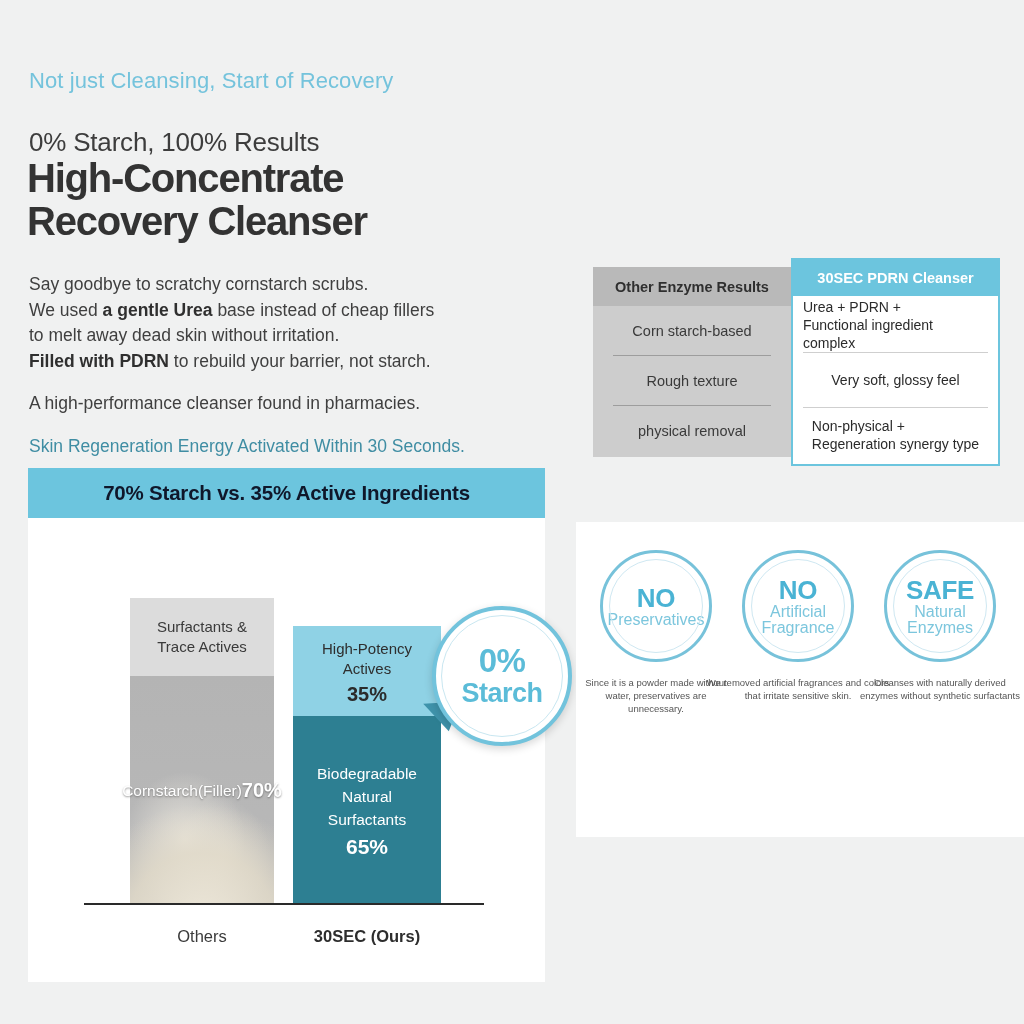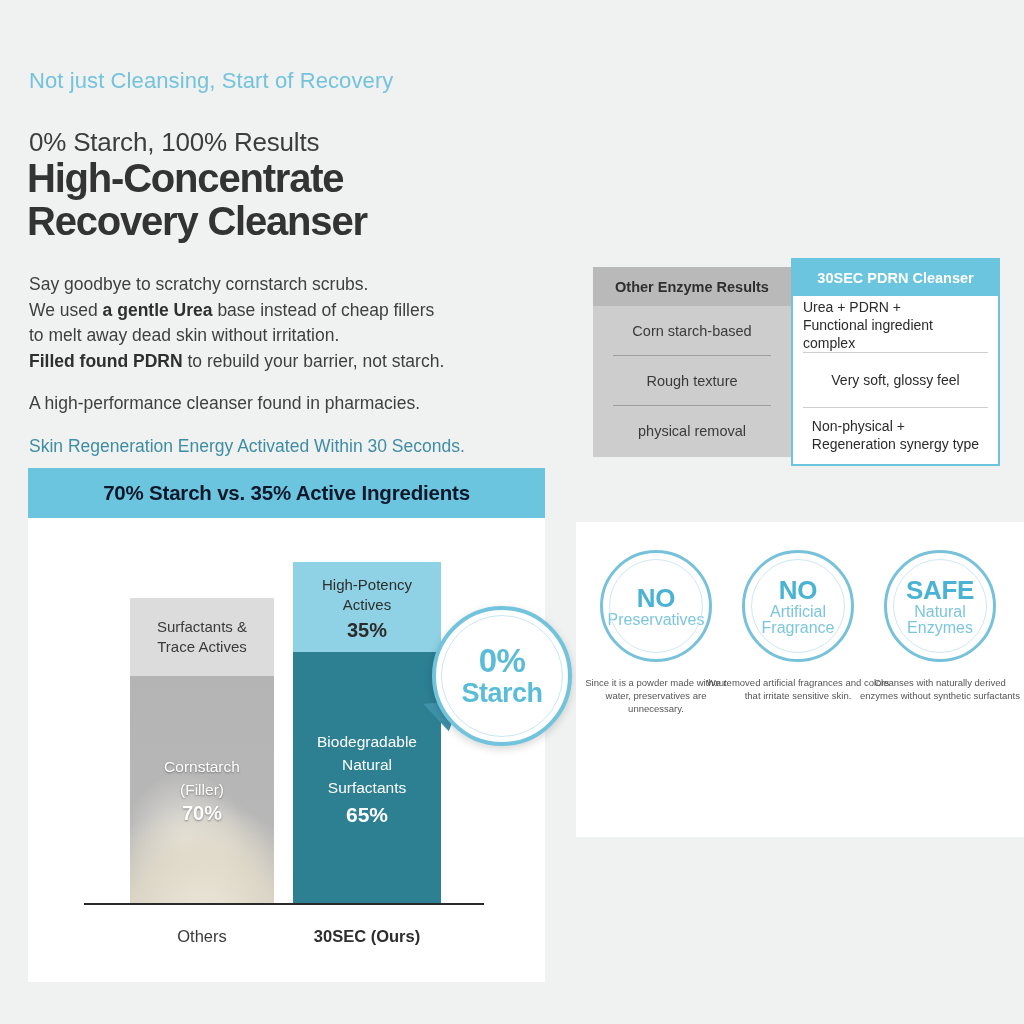--- a/index.html
+++ b/index.html
@@ -88,34 +88,34 @@
     display:flex;flex-direction:column;align-items:center;justify-content:center;
     font-size:15px;line-height:20px;color:#3a3a3a;text-align:center;
   }
   .seg-starch{
     height:228px;
     background:
       radial-gradient(ellipse 120% 72% at 50% 108%, rgba(238,232,218,.98) 0%, rgba(225,218,201,.85) 42%, rgba(186,186,186,0) 72%),
       radial-gradient(ellipse 70% 50% at 38% 72%, rgba(246,242,232,.75) 0%, rgba(246,242,232,0) 60%),
       radial-gradient(ellipse 55% 42% at 64% 80%, rgba(240,235,223,.6) 0%, rgba(240,235,223,0) 62%),
       linear-gradient(#b4b4b4,#b9b9b9);
-    display:flex;flex-direction:column;align-items:center;justify-content:center;
+    display:flex;flex-direction:row;align-items:center;justify-content:center;
     font-size:15.5px;line-height:23px;color:#ffffff;text-align:center;
     text-shadow:0 1px 2px rgba(60,60,60,.55);
   }
   .seg-starch .pct{font-size:20px;font-weight:bold;margin-top:1px;}
 
   .seg-top-blue{
     height:90px;background:#8fd2e5;
     display:flex;flex-direction:column;align-items:center;justify-content:center;
     font-size:15px;line-height:20px;color:#2e2e2e;text-align:center;
   }
   .seg-top-blue .pct{font-size:20px;font-weight:bold;color:#2b2b2b;margin-top:5px;}
   .seg-teal{
-    height:252px;background:#2d7f92;
+    height:188px;background:#2d7f92;
     display:flex;flex-direction:column;align-items:center;justify-content:center;
     font-size:15.5px;line-height:23px;color:#ffffff;text-align:center;
   }
   .seg-teal .pct{font-size:21px;font-weight:bold;margin-top:4px;}
 
   .axis{
     position:absolute;left:56px;bottom:77px;width:400px;height:2px;background:#2a2a2a;
   }
   .xlab{position:absolute;bottom:36px;font-size:16.5px;color:#3a3a3a;text-align:center;}
   .xlab-l{left:102px;width:144px;}
@@ -191,21 +191,21 @@
   <div class="headline">
     <div>High-Concentrate</div>
     <div>Recovery Cleanser</div>
   </div>
 
   <div class="copy">
     <div class="blk">
       <p>Say goodbye to scratchy cornstarch scrubs.</p>
       <p><span>We used </span><b>a gentle Urea</b><span> base instead of cheap fillers</span></p>
       <p>to melt away dead skin without irritation.</p>
-      <p><b>Filled found PDRN</b><span> to rebuild your barrier, not starch.</span></p>
+      <p><b>Filled with PDRN</b><span> to rebuild your barrier, not starch.</span></p>
     </div>
     <div class="blk">
       <p>A high-performance cleanser found in pharmacies.</p>
     </div>
     <p class="teal">Skin Regeneration Energy Activated Within 30 Seconds.</p>
   </div>
 
   <div class="cmp">
     <div class="cmp-other">
       <div class="hd">Other Enzyme Results</div>

